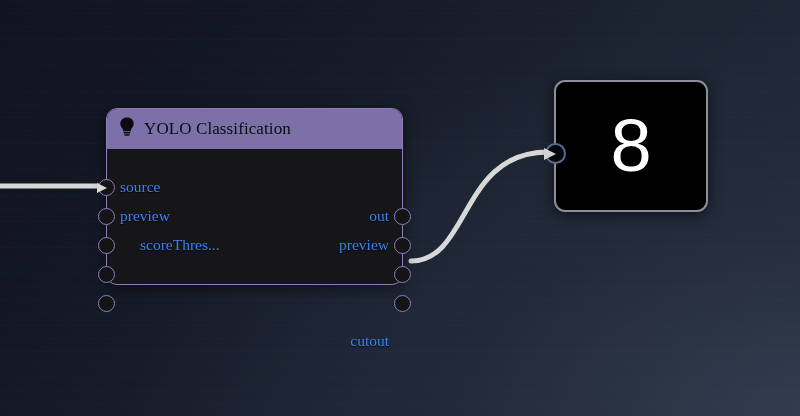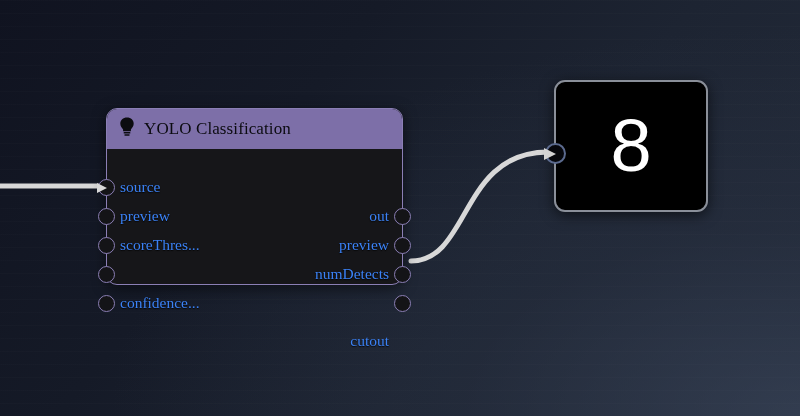--- a/index.html
+++ b/index.html
@@ -147,35 +147,33 @@
 
       <div class="port in" style="top:30px;">
         <span class="arrowhead"></span>
       </div>
       <span class="port-label in" style="top:29px;">source</span>
 
       <div class="port in" style="top:59px;"></div>
       <span class="port-label in" style="top:58px;">preview</span>
 
       <div class="port in" style="top:88px;"></div>
-      <span class="port-label in" style="top:87px;">scoreThres...</span>
+      <span class="port-label in" style="top:87px;margin-left:20px;">scoreThres...</span>
 
       <div class="port in" style="top:117px;"></div>
 
       <div class="port in" style="top:146px;"></div>
-      <span class="port-label in" style="top:145px;">confidence...</span>
 
       <div class="port out" style="top:59px;"></div>
       <span class="port-label out" style="top:58px;">out</span>
 
       <div class="port out" style="top:88px;"></div>
       <span class="port-label out" style="top:87px;padding-left:44px;">preview</span>
 
       <div class="port out" style="top:117px;"></div>
-      <span class="port-label out" style="top:116px;">numDetects</span>
 
       <div class="port out" style="top:146px;"></div>
       <span class="port-label out" style="top:145px;margin-top:38px;">cutout</span>
 
     </div>
   </div>
 
   <div id="display-node">
     <div id="display-in-port">
       <span class="arrowhead"></span>

